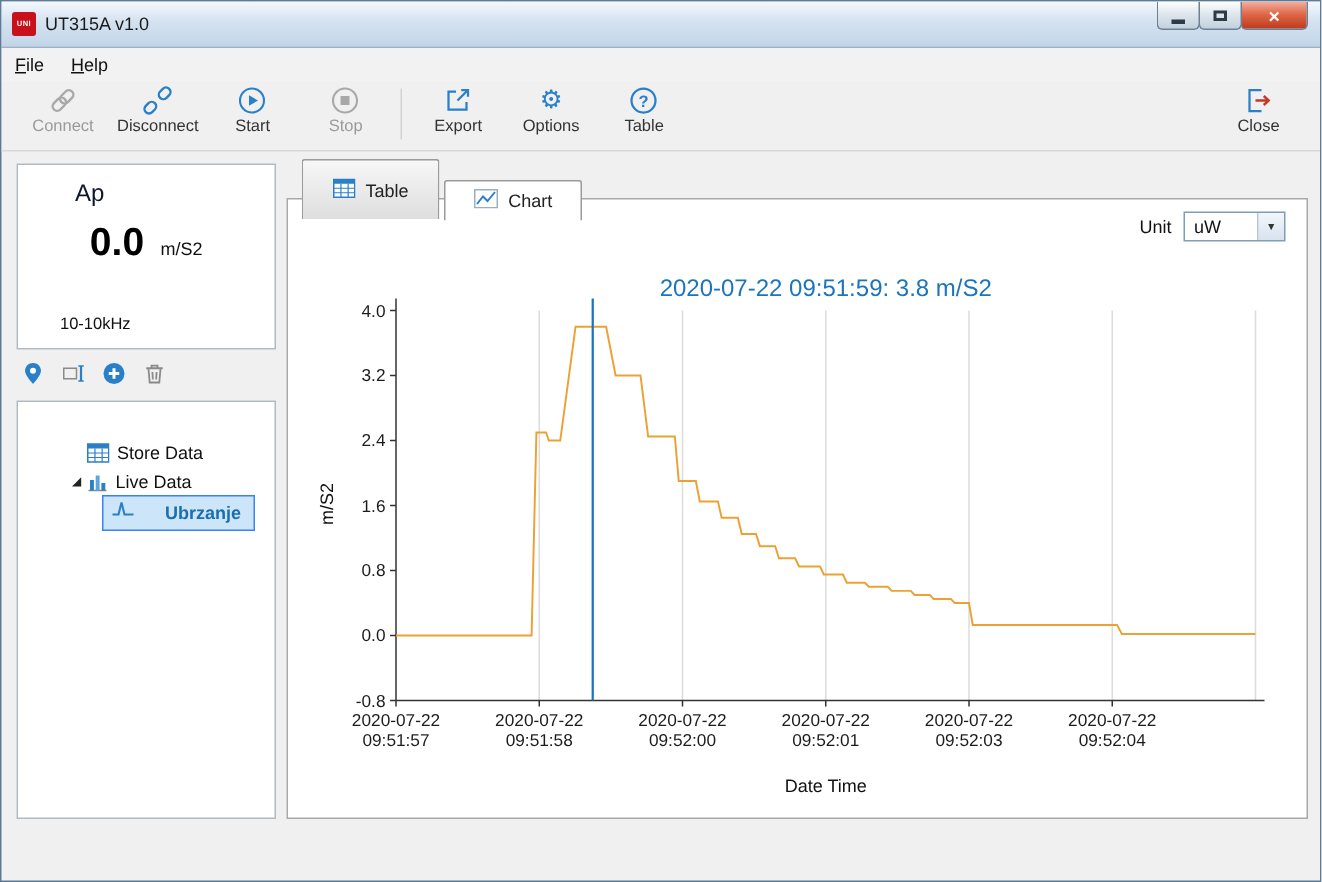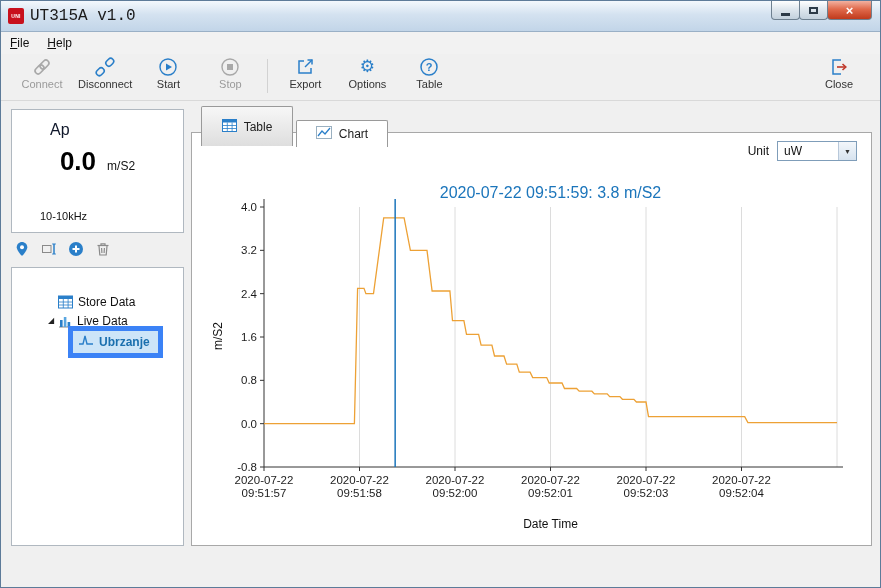--- a/index.html
+++ b/index.html
@@ -2,21 +2,21 @@
 <html><head>
 <meta charset="utf-8">
 <style>
   html,body{margin:0;padding:0;background:#e8e8e8;font-family:"Liberation Sans","DejaVu Sans",sans-serif;}
   .window{position:relative;width:881px;height:588px;box-sizing:border-box;border:1px solid #5d7b99;background:#f0f0f0;overflow:hidden;}
   
   .titlebar{height:30px;display:flex;align-items:center;gap:6px;padding-left:7px;
     background:linear-gradient(#f3f8fd,#d4e2f0 45%,#c2d5e8);border-bottom:1px solid #9ab0c6;}
   .app-logo{width:16px;height:16px;background:#c8101c;border-radius:2px;color:#fff;font-size:5px;font-weight:bold;
     display:flex;align-items:center;justify-content:center;letter-spacing:.3px;}
-  .title-text{font-size:16px;color:#1a1a1a;font-family:Liberation Mono, monospace;}
+  .title-text{font-size:12px;color:#1a1a1a;}
   .win-buttons{position:absolute;top:0;right:8px;display:flex;z-index:10;}
   .win-btn{width:29px;height:19px;margin-left:-1px;border:1px solid #6e8090;border-top:none;border-radius:0 0 4px 4px;
     background:linear-gradient(#ffffff,#dfe7ee 45%,#c3d1dd);display:flex;align-items:center;justify-content:center;box-sizing:border-box;}
   .win-btn.close{width:45px;background:linear-gradient(#f2b1a0,#e06a4c 45%,#c03a1c);color:#fff;font-size:13px;font-weight:bold;}
   .glyph-min{width:9px;height:3px;background:#2d3b48;margin-top:8px;}
   .glyph-max{width:9px;height:7px;border:2px solid #2d3b48;box-sizing:border-box;}
   
   .menubar{height:22px;display:flex;align-items:center;background:#f2f2f2;font-size:12px;color:#111;}
   .menu-item{padding:3px 9px;cursor:default;}
   .menu-item::first-letter{text-decoration:underline;}
@@ -37,32 +37,32 @@
   .reading-band{position:absolute;left:28px;bottom:10px;font-size:11px;color:#111;}
   
   .tree-tools{position:absolute;left:13px;top:241px;display:flex;align-items:center;gap:11px;height:18px;}
   
   .tree-panel{position:absolute;left:10px;top:266px;width:173px;height:279px;background:#fff;border:1px solid #b0b8c0;box-sizing:border-box;padding-top:24px;}
   .tree-row{display:flex;align-items:center;height:19px;font-size:12px;color:#111;}
   .tree-row .indent{width:32px;}
   .tree-row .twisty{width:14px;font-size:8px;color:#222;text-align:center;}
   .tree-row .ticn{margin-right:5px;display:flex;align-items:center;}
   .tree-child{display:flex;align-items:center;height:21px;margin:1px 0 0 56px;}
-  .tree-selected{display:flex;align-items:center;gap:5px;padding:2px 8px 2px 5px;background:#cde5f8;border:5px solid #3b82f6;}
+  .tree-selected{display:flex;align-items:center;gap:20px;padding:2px 8px 2px 5px;background:#cde5f8;border:1px solid #3b82f6;}
   .tree-selected .lbl{font-size:12px;font-weight:bold;color:#1a6fae;}
   
   .tabs{position:absolute;left:200px;top:105px;display:flex;align-items:flex-end;z-index:5;}
   .tab{width:92px;height:40px;margin-right:3px;display:flex;align-items:center;justify-content:center;gap:7px;
     font-size:12px;color:#222;border:1px solid #9a9a9a;border-bottom:none;border-radius:2px 2px 0 0;
     background:linear-gradient(#f7f7f7,#dedede);box-sizing:border-box;}
   .tab.active{height:27px;margin-bottom:-1px;background:#fff;z-index:6;}
   
   .main-panel{position:absolute;left:190px;top:131px;width:681px;height:414px;background:#fff;border:1px solid #a8a8a8;box-sizing:border-box;z-index:2;}
   .unit-row{position:absolute;top:8px;right:14px;display:flex;align-items:center;gap:8px;font-size:12px;color:#111;z-index:3;}
-  .combo{width:80px;height:20px;border:1px solid #7f9db9;background:#fff;display:flex;align-items:stretch;box-sizing:border-box;}
+  .combo{width:68px;height:20px;border:1px solid #7f9db9;background:#fff;display:flex;align-items:stretch;box-sizing:border-box;}
   .combo .val{flex:1;display:flex;align-items:center;padding-left:6px;font-size:12px;color:#111;}
   .combo .arrow{width:17px;border-left:1px solid #b8c8da;background:linear-gradient(#f3f7fb,#d7e3ef);
     display:flex;align-items:center;justify-content:center;font-size:7px;color:#333;}
   .cursor-label{position:absolute;left:72px;width:573px;top:51px;text-align:center;font-size:16px;color:#1b75bb;}
   .ylabel{position:absolute;left:-4px;top:196px;width:60px;text-align:center;font-size:12px;color:#111;transform:rotate(-90deg);}
   .xlabel{position:absolute;left:72px;width:573px;bottom:14px;text-align:center;font-size:12px;color:#111;}
   .chart-svg{position:absolute;left:0;top:0;}
   .tick{font-size:11.5px;fill:#1c1c1c;font-family:"Liberation Sans","DejaVu Sans",sans-serif;}
 </style>
 </head>

